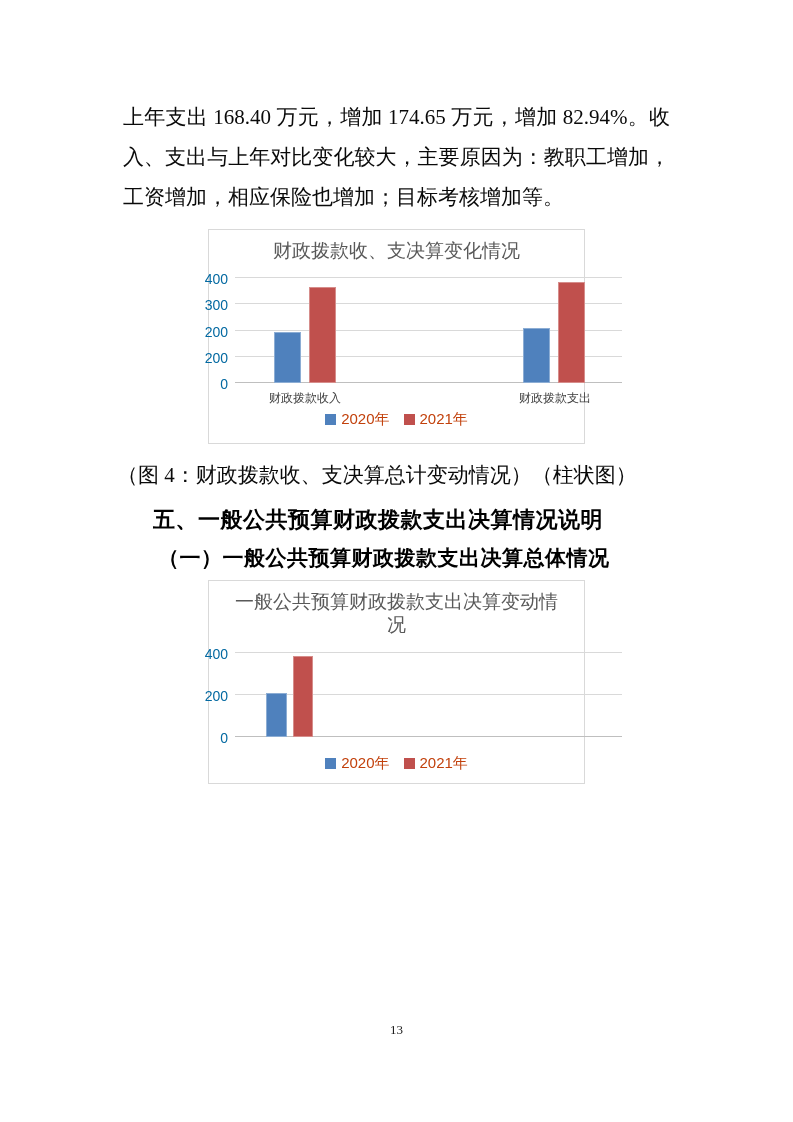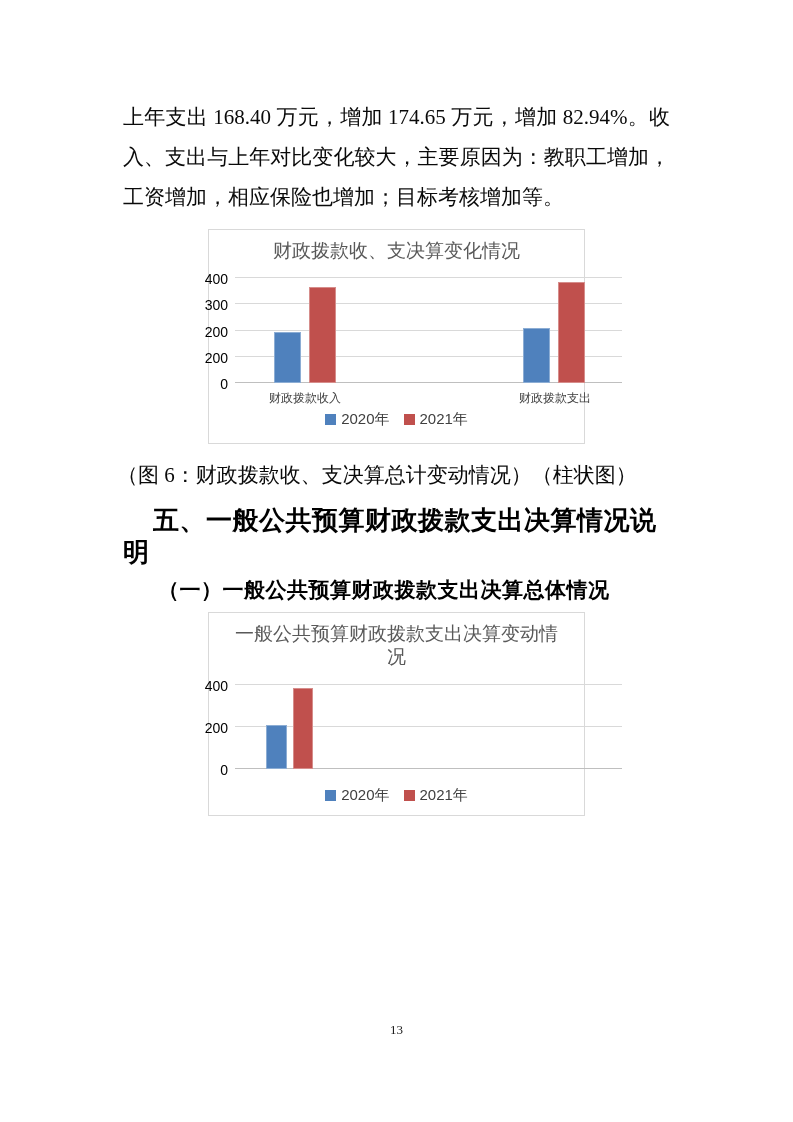--- a/index.html
+++ b/index.html
@@ -6,50 +6,50 @@
   html, body { background: #ffffff; }
   body { width: 793px; height: 1122px; position: relative; font-family: "Liberation Serif", "DejaVu Serif", serif; color: #000; }
   .page { position: relative; width: 793px; height: 1122px; background: #fff; overflow: hidden; }
   .content { padding: 97px 123px 0 123px; }
 
   .body-para { font-size: 21px; line-height: 40px; text-align: justify; color: #0a0a0a; }
   .body-para.indent { text-indent: 34px; }
 
   .fig-caption { font-size: 21px; line-height: 34px; margin-top: 14px; margin-left: -6px; color: #0a0a0a; }
 
-  .h-section { font-family: "Liberation Sans", "DejaVu Sans", sans-serif; font-weight: bold; font-size: 26px; line-height: 32px; margin-top: 12px; text-indent: 30px; letter-spacing: 0.5px; color: #000; }
+  .h-section { font-family: "Liberation Sans", "DejaVu Sans", sans-serif; font-weight: bold; font-size: 22px; line-height: 32px; margin-top: 12px; text-indent: 30px; letter-spacing: 0.5px; color: #000; }
   .h-subsection { font-weight: bold; font-size: 21px; line-height: 32px; margin-top: 6px; text-indent: 35px; letter-spacing: 0.5px; color: #000; }
 
   
   .chartbox { width: 377px; margin: 0 auto; border: 1px solid #d9d9d9; background: #fff; position: relative; font-family: "Liberation Sans", "DejaVu Sans", sans-serif; }
   .chartbox.first  { height: 215px; margin-top: 12px; }
   .chartbox.second { height: 204px; margin-top: 6px; }
 
   .chart-title { position: absolute; top: 9px; left: 0; right: 0; text-align: center; color: #595959; font-size: 19px; line-height: 23px; }
   .chart-title.wrap { max-width: 332px; margin: 0 auto; }
 
   .plot { position: absolute; }
   .plot.p1 { left: 26px; top: 48px; width: 387px; height: 105px; }
   .plot.p2 { left: 26px; top: 72px; width: 387px; height: 84px; }
 
   .gl { position: absolute; left: 0; right: 0; height: 1px; background: #d9d9d9; }
   .gl.axis { background: #bfbfbf; }
 
-  .ylab { position: absolute; right: calc(100% + 7px); transform: translateY(8px); font-size: 14px; color: #000000; line-height: 14px; }
+  .ylab { position: absolute; right: calc(100% + 7px); transform: translateY(8px); font-size: 14px; color: #0369a1; line-height: 14px; }
 
   .bar { position: absolute; bottom: 0; box-shadow: inset 0 0 0 1px rgba(255,255,255,0.35); }
 
   .cat { position: absolute; top: calc(100% + 7px); transform: translateX(-50%); font-size: 12px; color: #404040; white-space: nowrap; font-family: "Liberation Serif", "DejaVu Serif", serif; }
 
   .legend { position: absolute; left: 0; right: 0; display: flex; justify-content: center; align-items: center; gap: 14px; }
   .legend.l1 { bottom: 14px; }
   .legend.l2 { bottom: 10px; }
   .legend-item { display: flex; align-items: center; gap: 5px; }
   .swatch { width: 11px; height: 11px; display: inline-block; }
-  .legend-label { font-size: 15px; color: #404040; }
+  .legend-label { font-size: 15px; color: #c2410c; }
 
   .page-number { position: absolute; left: 0; right: 0; top: 1022px; text-align: center; font-size: 13px; color: #1a1a1a; }
 </style>
 </head>
 <body>
 
 <div class="page">
   <div class="content">
 
     <p class="body-para">上年支出 168.40 万元，增加 174.65 万元，增加 82.94%。收入、支出与上年对比变化较大，主要原因为：教职工增加，工资增加，相应保险也增加；目标考核增加等。</p>
@@ -82,21 +82,21 @@
           <span class="swatch" style="background: rgb(79, 129, 189);"></span>
           <span class="legend-label">2020年</span>
         </span>
         <span class="legend-item">
           <span class="swatch" style="background: rgb(192, 80, 77);"></span>
           <span class="legend-label">2021年</span>
         </span>
       </div>
     </div>
 
-    <p class="fig-caption">（图 6：财政拨款收、支决算总计变动情况）（柱状图）</p>
+    <p class="fig-caption">（图 4：财政拨款收、支决算总计变动情况）（柱状图）</p>
 
     <h2 class="h-section">五、一般公共预算财政拨款支出决算情况说明</h2>
     <h3 class="h-subsection">（一）一般公共预算财政拨款支出决算总体情况</h3>
 
 
     <div class="chartbox second">
       <div class="chart-title wrap">一般公共预算财政拨款支出决算变动情况</div>
       <div class="plot p2">
         <div class="gl" style="bottom:100%;"></div>
         <div class="gl" style="bottom:50%;"></div>

